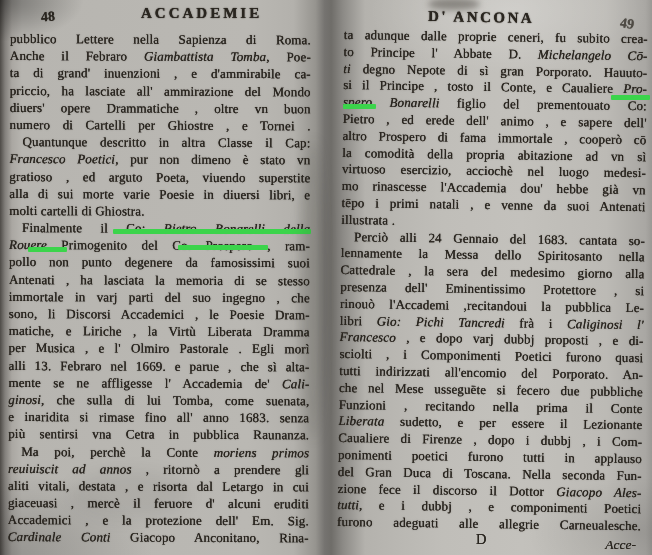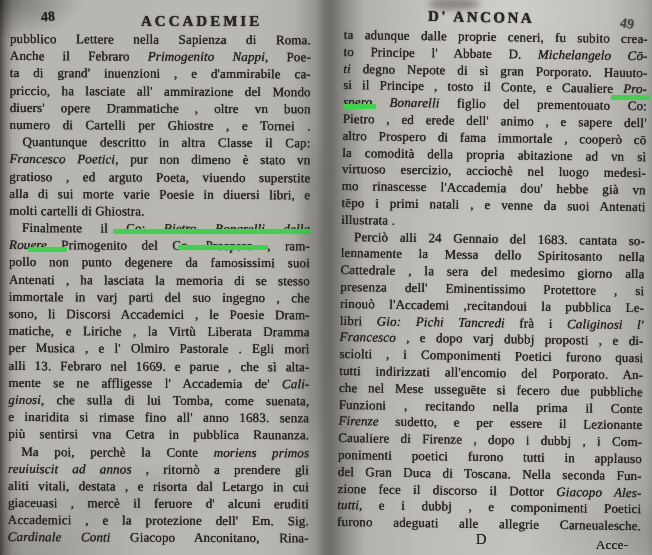--- a/index.html
+++ b/index.html
@@ -41,32 +41,32 @@
   
   .runhead{
     position:absolute;font-size:15px;font-weight:bold;
     letter-spacing:3px;
     text-shadow:0 0 .7px currentColor, 0 0 1.6px rgba(46,40,33,.55);
   }
   .folio{
     position:absolute;font-size:14px;font-weight:bold;
     text-shadow:0 0 .7px currentColor;
   }
-  #head-left{left:141px;top:13px;}
+  #head-left{left:141px;top:5px;}
   #folio-left{left:41px;top:9px;transform:rotate(-4deg);}
   #head-right{left:428px;top:9px;transform:rotate(1deg);letter-spacing:2.5px;}
   #folio-right{left:620px;top:16px;color:#4f4b45;transform:rotate(8deg);}
   
   #sigline{
     position:absolute;left:344px;top:531px;width:300px;height:18px;
     font-size:13.5px;
     text-shadow:0 0 .6px currentColor;
   }
   #sigmark{position:absolute;left:132px;top:0;font-size:14.5px;}
-  #catchword{position:absolute;right:16px;top:6px;}
+  #catchword{position:absolute;right:8px;top:6px;font-style:italic;}
   
   .hl{position:absolute;height:5px;border-radius:1px;}
   #hl-1{left:113px;top:229px;width:198px;}
   #hl-2{left:28px;top:247px;width:39px;}
   #hl-3{left:178px;top:245px;width:90px;}
   #hl-4{left:611px;top:95px;width:39px;}
   #hl-5{left:343px;top:104px;width:33px;}
   
   .smudge{position:absolute;border-radius:50%;filter:blur(3px);}
   #smudge-top{left:428px;top:-2px;width:52px;height:12px;background:rgba(60,55,48,.45);}
@@ -78,21 +78,21 @@
 
 <div id="canvas">
 
   <div class="folio" id="folio-left">48</div>
   <div class="runhead" id="head-left">ACCADEMIE</div>
   <div class="runhead" id="head-right">D' ANCONA</div>
   <div class="folio" id="folio-right">49</div>
 
   <div class="pagetext left">
       <div class="tline"><span>pubblico Lettere nella Sapienza di Roma.</span></div>
-      <div class="tline"><span>Anche il Febraro </span><span class="it">Primogenito Nappi</span><span>, Poe-</span></div>
+      <div class="tline"><span>Anche il Febraro </span><span class="it">Giambattista Tomba</span><span>, Poe-</span></div>
       <div class="tline"><span>ta di grand' inuenzioni , e d'ammirabile ca-</span></div>
       <div class="tline"><span>priccio, ha lasciate all' ammirazione del Mondo</span></div>
       <div class="tline"><span>diuers' opere Drammatiche , oltre vn buon</span></div>
       <div class="tline"><span>numero di Cartelli per Ghiostre , e Tornei .</span></div>
       <div class="tline indent"><span>Quantunque descritto in altra Classe il Cap:</span></div>
       <div class="tline"><span class="it">Francesco Poetici</span><span>, pur non dimeno è stato vn</span></div>
       <div class="tline"><span>gratioso , ed arguto Poeta, viuendo superstite</span></div>
       <div class="tline"><span>alla di sui morte varie Poesie in diuersi libri, e</span></div>
       <div class="tline end"><span>molti cartelli di Ghiostra.</span></div>
       <div class="tline indent"><span>Finalmente il Co: </span><span class="it">Pietro Bonarelli della</span></div>
@@ -132,21 +132,21 @@
       <div class="tline"><span>lennamente la Messa dello Spiritosanto nella</span></div>
       <div class="tline"><span>Cattedrale , la sera del medesimo giorno alla</span></div>
       <div class="tline"><span>presenza dell' Eminentissimo Protettore , si</span></div>
       <div class="tline"><span>rinouò l'Accademi ,recitandoui la pubblica Le-</span></div>
       <div class="tline"><span>libri </span><span class="it">Gio: Pichi Tancredi</span><span> frà i </span><span class="it">Caliginosi l'</span></div>
       <div class="tline"><span class="it">Francesco</span><span> , e dopo varj dubbj proposti , e di-</span></div>
       <div class="tline"><span>sciolti , i Componimenti Poetici furono quasi</span></div>
       <div class="tline"><span>tutti indirizzati all'encomio del Porporato. An-</span></div>
       <div class="tline"><span>che nel Mese usseguēte si fecero due pubbliche</span></div>
       <div class="tline"><span>Funzioni , recitando nella prima il Conte</span></div>
-      <div class="tline"><span class="it">Firenze</span><span> sudetto, e per essere il Lezionante</span></div>
+      <div class="tline"><span class="it">Liberata</span><span> sudetto, e per essere il Lezionante</span></div>
       <div class="tline"><span>Caualiere di Firenze , dopo i dubbj , i Com-</span></div>
       <div class="tline"><span>ponimenti poetici furono tutti in applauso</span></div>
       <div class="tline"><span>del Gran Duca di Toscana. Nella seconda Fun-</span></div>
       <div class="tline"><span>zione fece il discorso il Dottor </span><span class="it">Giacopo Ales-</span></div>
       <div class="tline"><span class="it">tutti</span><span>, e i dubbj , e componimenti Poetici</span></div>
       <div class="tline"><span>furono adeguati alle allegrie Carneualesche.</span></div>
     </div>
 
   <div id="sigline">
     <span id="sigmark">D</span>

